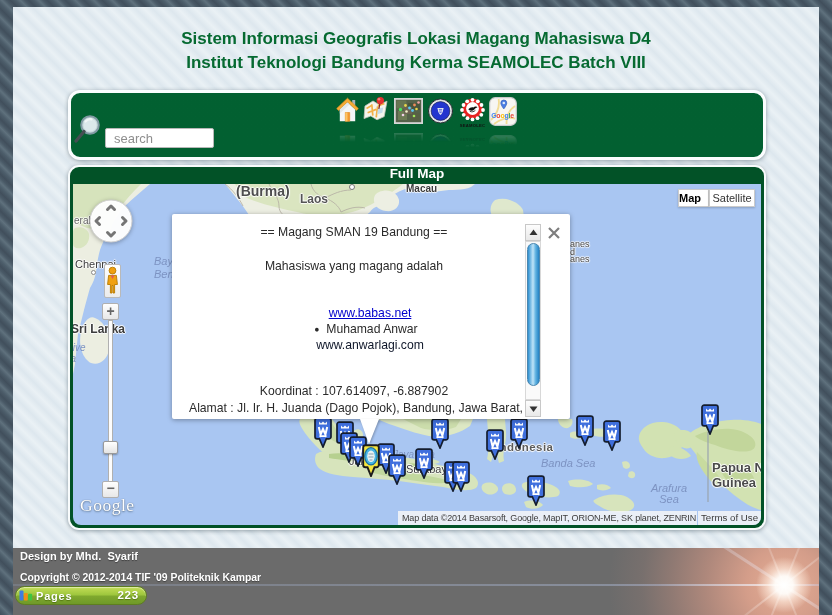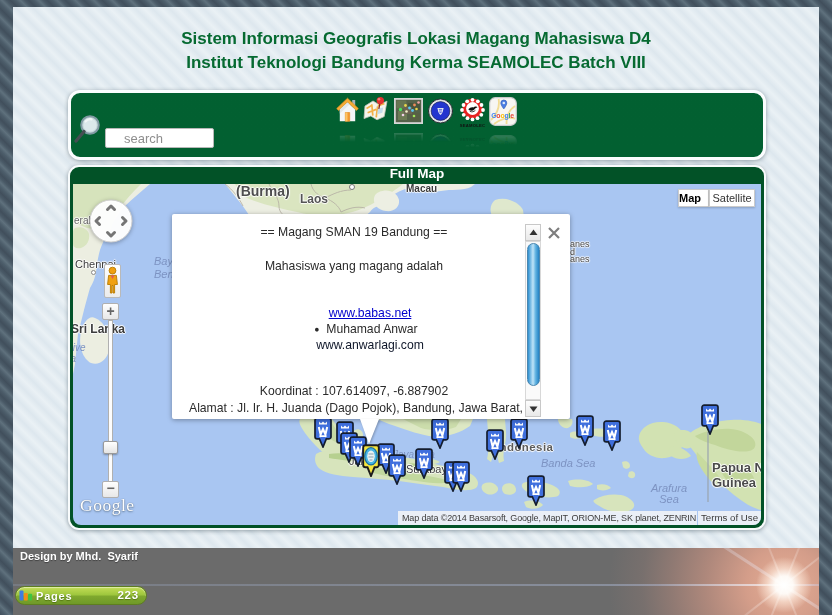--- a/index.html
+++ b/index.html
@@ -8,21 +8,21 @@
   background:repeating-linear-gradient(45deg,#414f5c 0px,#4d5e6b 4px,#5f717d 7px,#4a5a67 10px,#414f5c 13px);}
 #content{position:absolute;left:13px;top:7px;width:806px;height:541px;
   background:repeating-linear-gradient(45deg,#dde7ee 0px,#eaf1f5 6px,#dde7ee 12px);}
 #hdr{position:absolute;left:0;top:27px;width:832px;text-align:center;
   color:#066a31;font-size:17px;font-weight:bold;line-height:23.5px;letter-spacing:0px;}
 
 #nav{position:absolute;left:68px;top:90px;width:698px;height:70px;box-sizing:border-box;
   background:linear-gradient(#04693306,#0000) , #026031;border:3px solid #fbfdfe;border-radius:12px;
   box-shadow:0 1px 4px rgba(40,60,70,0.45);}
 #searchbox{position:absolute;left:105px;top:128px;width:109px;height:20px;background:#fff;
-  border:1px solid #b8b8b8;border-radius:2px;box-sizing:border-box;color:#8e8e8e;font-size:13px;line-height:19px;padding-left:18px;}
+  border:1px solid #b8b8b8;border-radius:2px;box-sizing:border-box;color:#8e8e8e;font-size:13px;line-height:19px;padding-left:8px;}
 
 #mappanel{position:absolute;left:68px;top:165px;width:698px;height:365px;box-sizing:border-box;
   background:#025227;border:2px solid #f8fbfc;border-radius:11px;box-shadow:0 1px 4px rgba(40,60,70,0.45);}
 #fullmapbar{position:absolute;left:68px;top:165px;width:698px;height:19px;text-align:center;
   color:#fff;font-weight:bold;font-size:13.5px;line-height:18px;}
 #mapview{position:absolute;left:73px;top:184px;width:688px;height:341px;background:#a9c6f2;overflow:hidden;border-radius:0 0 8px 8px;}
 .maplabel{position:absolute;color:#3c3c3c;white-space:nowrap;
   text-shadow:1px 0 1px #fff,-1px 0 1px #fff,0 1px 1px #fff,0 -1px 1px #fff;}
 .sealabel{position:absolute;color:#7d93c2;font-style:italic;white-space:nowrap;}
 
@@ -338,20 +338,21 @@
     </div>
   <div id="footer">
     <div style="position:absolute;left:0;top:0;width:806px;height:67px;background:radial-gradient(circle at 771px 37px, rgba(238,178,152,0.95) 0px, rgba(230,166,143,0.85) 38px, rgba(216,154,134,0.62) 78px, rgba(205,146,128,0.38) 112px, rgba(196,140,124,0.14) 142px, rgba(196,140,124,0) 175px);"></div>
     <div style="position:absolute;left:0;top:35.5px;width:806px;height:2px;background:linear-gradient(90deg,rgba(170,190,230,0.18),rgba(185,200,235,0.4) 80%,rgba(250,250,255,0.7) 95%,rgba(200,210,245,0.35));"></div>
     <div style="position:absolute;left:571px;top:36px;width:400px;height:2.5px;background:linear-gradient(90deg,rgba(255,255,255,0),rgba(235,240,255,0.35) 45%,rgba(255,255,255,0.55) 50%,rgba(235,240,255,0.28) 60%,rgba(255,255,255,0));transform:rotate(33deg);transform-origin:200px 1px;"></div>
     <div style="position:absolute;left:691px;top:36px;width:160px;height:1.6px;background:linear-gradient(90deg,rgba(255,255,255,0),rgba(255,255,255,0.42) 50%,rgba(255,255,255,0));transform:rotate(-38deg);transform-origin:80px 1px;"></div>
     <div style="position:absolute;left:701px;top:36px;width:140px;height:1.5px;background:linear-gradient(90deg,rgba(255,255,255,0),rgba(255,255,255,0.38) 50%,rgba(255,255,255,0));transform:rotate(68deg);transform-origin:70px 1px;"></div>
     <div style="position:absolute;left:701px;top:36px;width:140px;height:1.5px;background:linear-gradient(90deg,rgba(255,255,255,0),rgba(255,255,255,0.38) 50%,rgba(255,255,255,0));transform:rotate(-68deg);transform-origin:70px 1px;"></div>
     <div style="position:absolute;left:0;top:0;width:806px;height:67px;background:radial-gradient(circle at 771px 37px, #ffffff 0px, rgba(255,253,250,0.95) 9px, rgba(255,238,225,0.6) 17px, rgba(255,228,212,0) 28px);"></div>
     <div style="position:absolute;left:7px;top:2px;text-shadow:0 1px 1px rgba(0,0,0,0.4);">Design by Mhd.&nbsp; Syarif</div>
+    <div style="position:absolute;left:7px;top:24px;font-size:10.4px;text-shadow:0 1px 1px rgba(0,0,0,0.4);">Copyright © 2012-2014 TIF '09 Politeknik Kampar</div>
     <div id="pill" style="position:absolute;left:2px;top:38px;width:132px;height:19px;border-radius:9.5px;background:linear-gradient(#c3dd55,#9fc73e 45%,#7fa82e 55%,#6f9928);border:1.5px solid #5e7e20;box-sizing:border-box;box-shadow:inset 0 1px 1px rgba(255,255,255,0.5);">
       <svg style="position:absolute;left:3px;top:2.5px" width="14" height="11">
         <rect x="0.5" y="0.5" width="4" height="10" rx="1" fill="#3f7ce0"></rect>
         <rect x="4.8" y="3" width="4" height="7.5" rx="1" fill="#ef9016"></rect>
         <rect x="9.1" y="3.8" width="4" height="6.7" rx="1" fill="#3fc53f"></rect>
       </svg>
       <div style="position:absolute;left:20px;top:2.5px;color:#fff;font-size:11px;font-weight:bold;letter-spacing:0.8px;text-shadow:0 1px 1px rgba(60,90,0,0.6);">Pages</div>
       <div style="position:absolute;right:7px;top:2px;color:#fff;font-size:11.5px;font-weight:bold;letter-spacing:0.8px;text-shadow:0 1px 1px rgba(60,90,0,0.6);">223</div>
     </div>
   </div>

